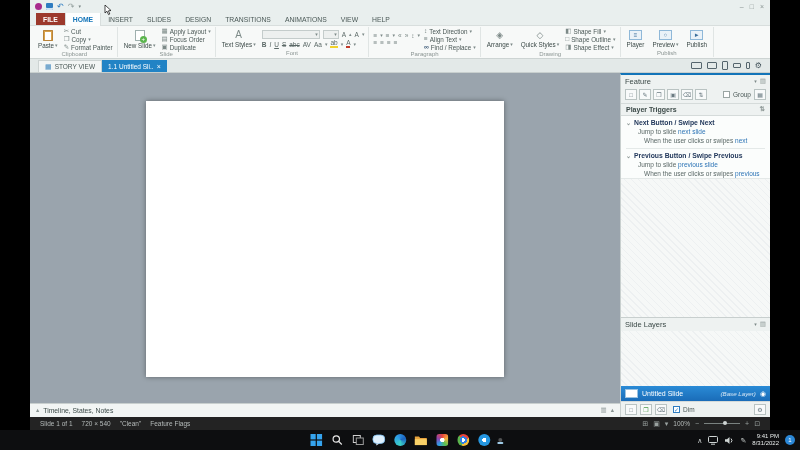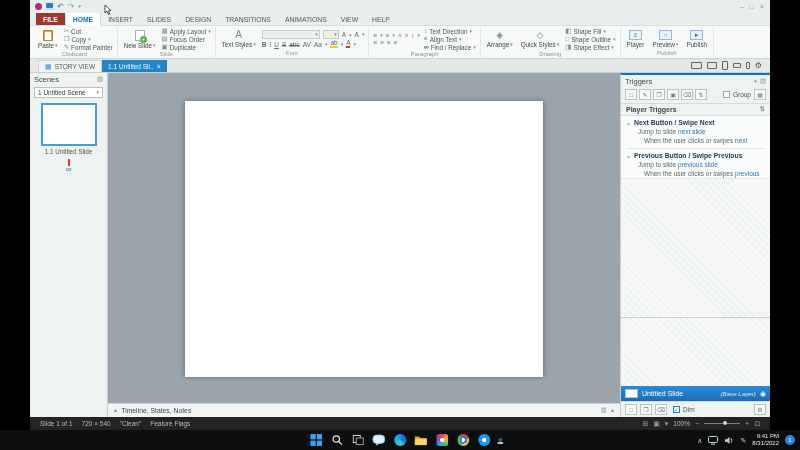--- a/index.html
+++ b/index.html
@@ -380,53 +380,38 @@
         <span class="dev d2"></span>
         <span class="dev d3"></span>
         <span class="dev d4"></span>
         <span class="dev d5"></span>
         <span class="gear">⚙</span>
       </div>
     </div>
 
     <div class="main">
 
-      <div class="scenes">
-        <div class="panel-h">
-          <span>Scenes</span>
-          <span class="sp"></span>
-          <span class="pin">▥</span>
-        </div>
-        <div class="scene-dd">
-          <span>1 Untitled Scene</span>
-          <span class="cv">▾</span>
-        </div>
-        <div class="thumb"></div>
-        <div class="thumb-label">1.1 Untitled Slide</div>
-        <div class="redmark"></div>
-        <div class="linkic">∞</div>
-      </div>
 
       <div class="center">
         <div class="workspace">
           <div class="canvas"></div>
         </div>
         <div class="timelinebar">
           <span class="pin">▴</span>
           <span>Timeline, States, Notes</span>
           <span class="sp" style="flex:1;"></span>
           <span class="pin">▥</span>
           <span class="pin">▴</span>
         </div>
       </div>
 
       <div class="rightcol">
 
         <div class="panel-h">
-          <span>Triggers</span>
+          <span>Feature</span>
           <span class="sp"></span>
           <span class="cv">▾</span>
           <span class="pin">▥</span>
         </div>
 
         <div class="trg-toolbar">
           <span class="tbtn">
               <span>□</span>
             </span>
           <span class="tbtn">
@@ -477,20 +462,26 @@
               <span>Previous Button / Swipe Previous</span>
             </div>
             <div class="tline l1"><span>Jump to slide</span> <a class="link">previous slide</a></div>
             <div class="tline l2"><span>When the user clicks or swipes</span> <a class="link">previous</a></div>
           </div>
 
           <div class="hatch"></div>
         </div>
 
         <div class="layers">
+          <div class="panel-h">
+            <span>Slide Layers</span>
+            <span class="sp"></span>
+            <span class="cv">▾</span>
+            <span class="pin">▥</span>
+          </div>
           <div class="layers-body"></div>
           <div class="layer-row">
             <span class="lthumb"></span>
             <span>Untitled Slide</span>
             <span class="ltag">(Base Layer)</span>
             <span class="eye">◉</span>
           </div>
           <div class="layers-toolbar">
             <span class="tbtn">
                 <span>□</span>

